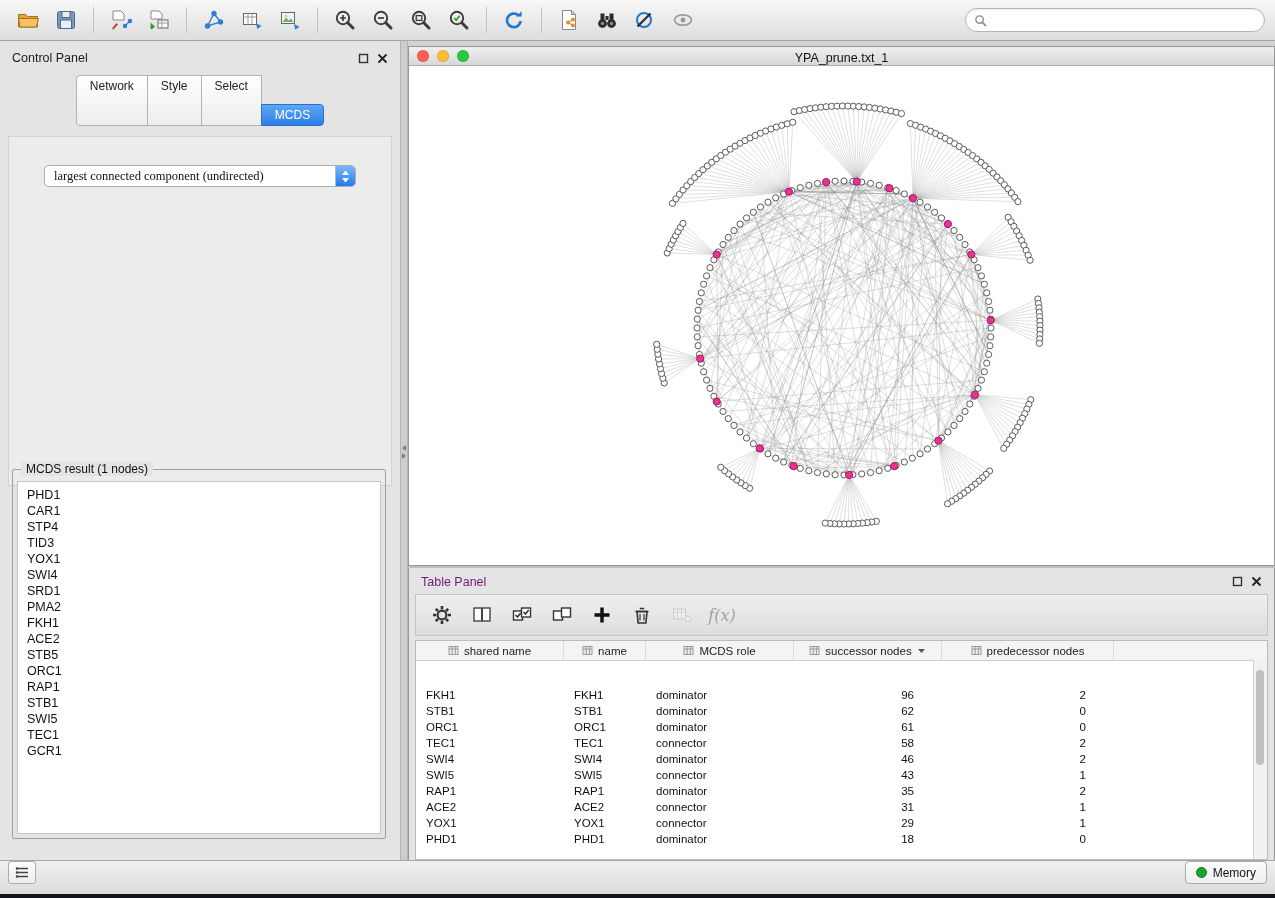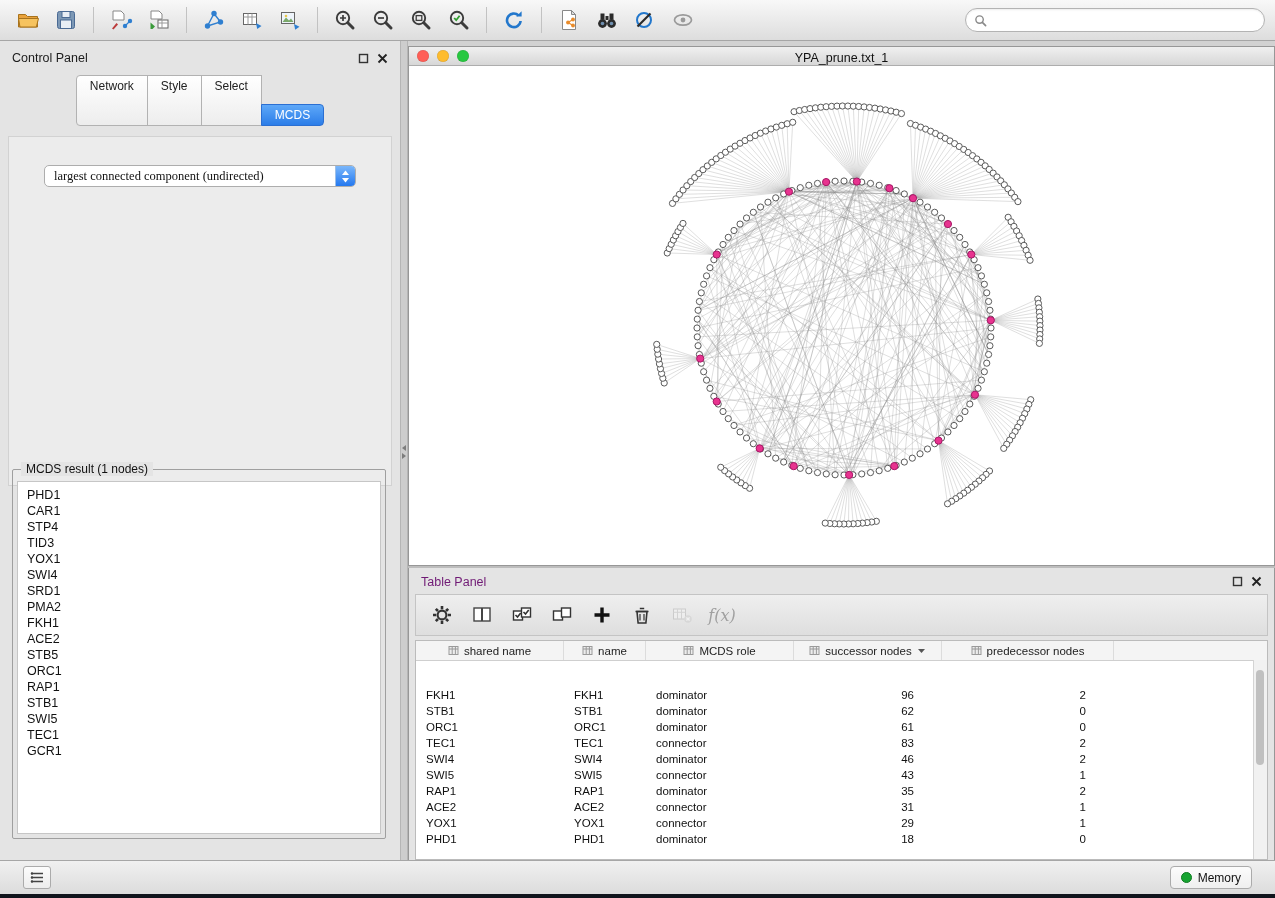--- a/index.html
+++ b/index.html
@@ -70,21 +70,21 @@
   .tbody{flex:1;overflow:hidden;}
   .tr{display:flex;height:16px;align-items:center;}
   .td{font-size:11.5px;color:#111;box-sizing:border-box;padding-left:10px;white-space:nowrap;overflow:hidden;}
   .td.num{text-align:right;padding-right:28px;padding-left:0;}
   .c0{width:148px;} .c1{width:82px;} .c2{width:148px;} .c3{width:148px;} .c4{width:172px;} .c5{flex:1;border-right:none;}
   .vscroll{position:absolute;right:0;top:19px;bottom:0;width:13px;background:#f1f1f1;border-left:1px solid #d4d4d4;}
   .vthumb{position:absolute;top:10px;left:2px;width:8px;height:95px;background:#c0c0c0;border-radius:4px;}
   .table-tabs{height:30px;display:flex;justify-content:center;align-items:center;flex:0 0 auto;}
 
   
-  .statusbar{height:33px;background:linear-gradient(#f0f0f0,#dcdcdc);border-top:1px solid #a6a6a6;display:flex;align-items:center;padding:0 23px;flex:0 0 auto;}
+  .statusbar{height:33px;background:linear-gradient(#f0f0f0,#dcdcdc);border-top:1px solid #a6a6a6;display:flex;padding:0 8px;flex:0 0 auto;}
   .menu-btn{width:26px;height:21px;border:1px solid #ababab;border-radius:3px;background:linear-gradient(#fcfcfc,#ededed);display:flex;align-items:center;justify-content:center;}
   .memory-btn{margin-left:auto;height:21px;border:1px solid #ababab;border-radius:4px;background:linear-gradient(#fcfcfc,#efefef);display:flex;align-items:center;gap:6px;padding:0 10px;font-size:12px;color:#111;}
   .green-dot{width:11px;height:11px;border-radius:50%;background:#17a431;border:1px solid #0d7a20;box-sizing:border-box;}
 </style>
 </head>
 <body>
 
 <div class="screen">
   <div class="app">
 
@@ -1145,21 +1145,21 @@
                   <div class="td c1">ORC1</div>
                   <div class="td c2">dominator</div>
                   <div class="td c3 num">61</div>
                   <div class="td c4 num">0</div>
                   <div class="td c5"></div>
                 </div>
                 <div class="tr">
                   <div class="td c0">TEC1</div>
                   <div class="td c1">TEC1</div>
                   <div class="td c2">connector</div>
-                  <div class="td c3 num">83</div>
+                  <div class="td c3 num">58</div>
                   <div class="td c4 num">2</div>
                   <div class="td c5"></div>
                 </div>
                 <div class="tr">
                   <div class="td c0">SWI4</div>
                   <div class="td c1">SWI4</div>
                   <div class="td c2">dominator</div>
                   <div class="td c3 num">46</div>
                   <div class="td c4 num">2</div>
                   <div class="td c5"></div>

